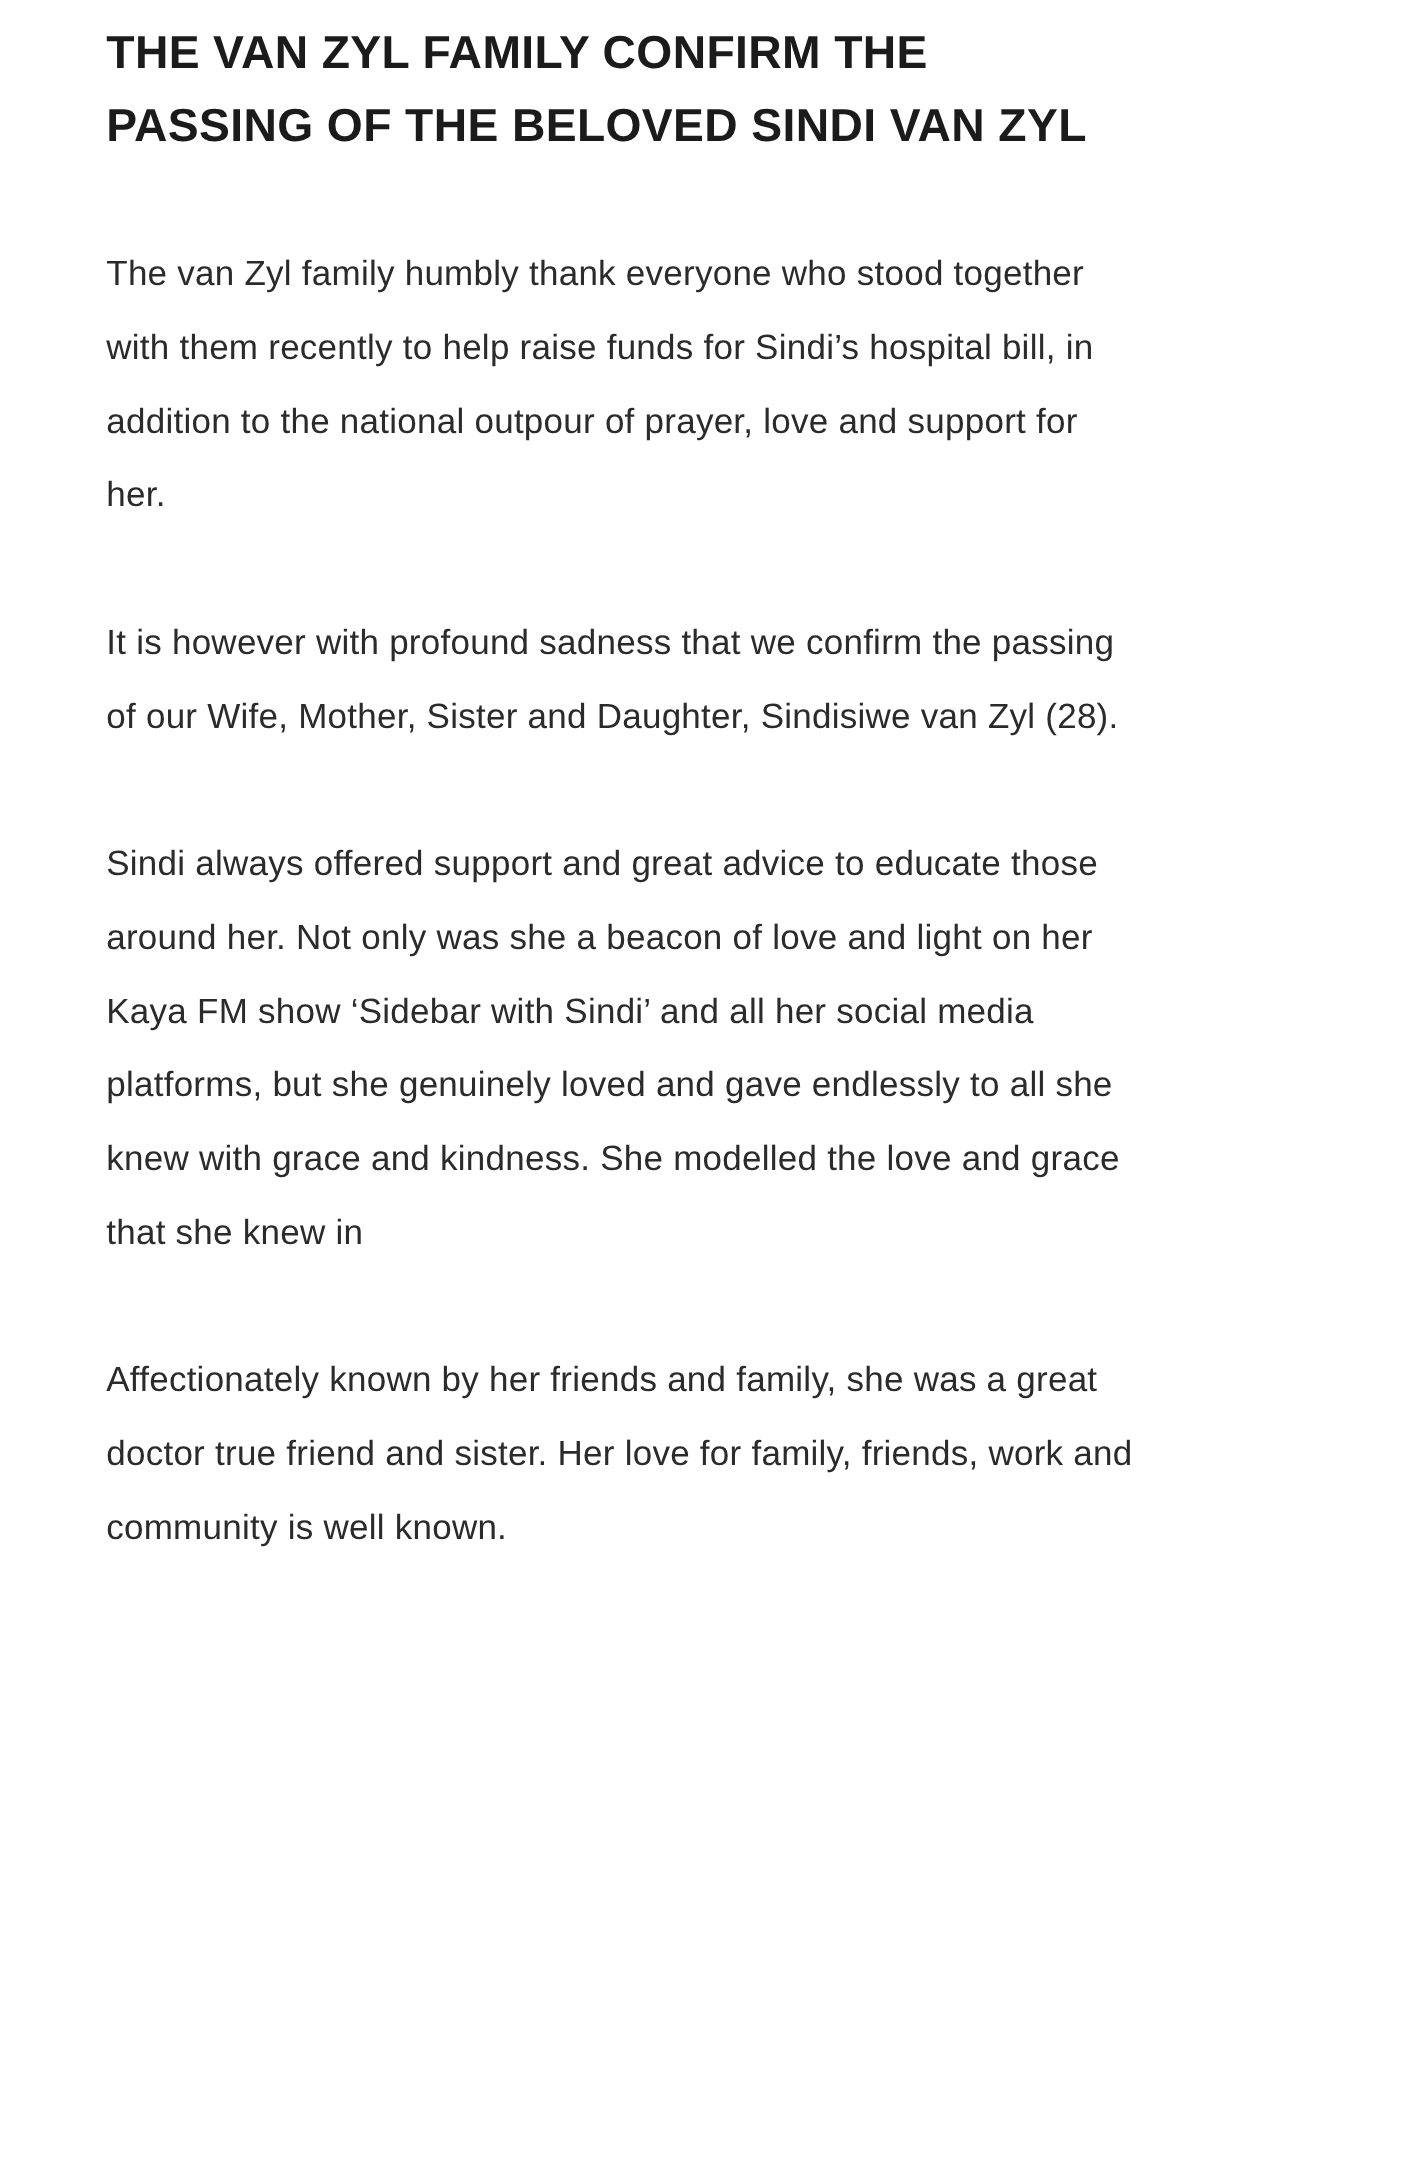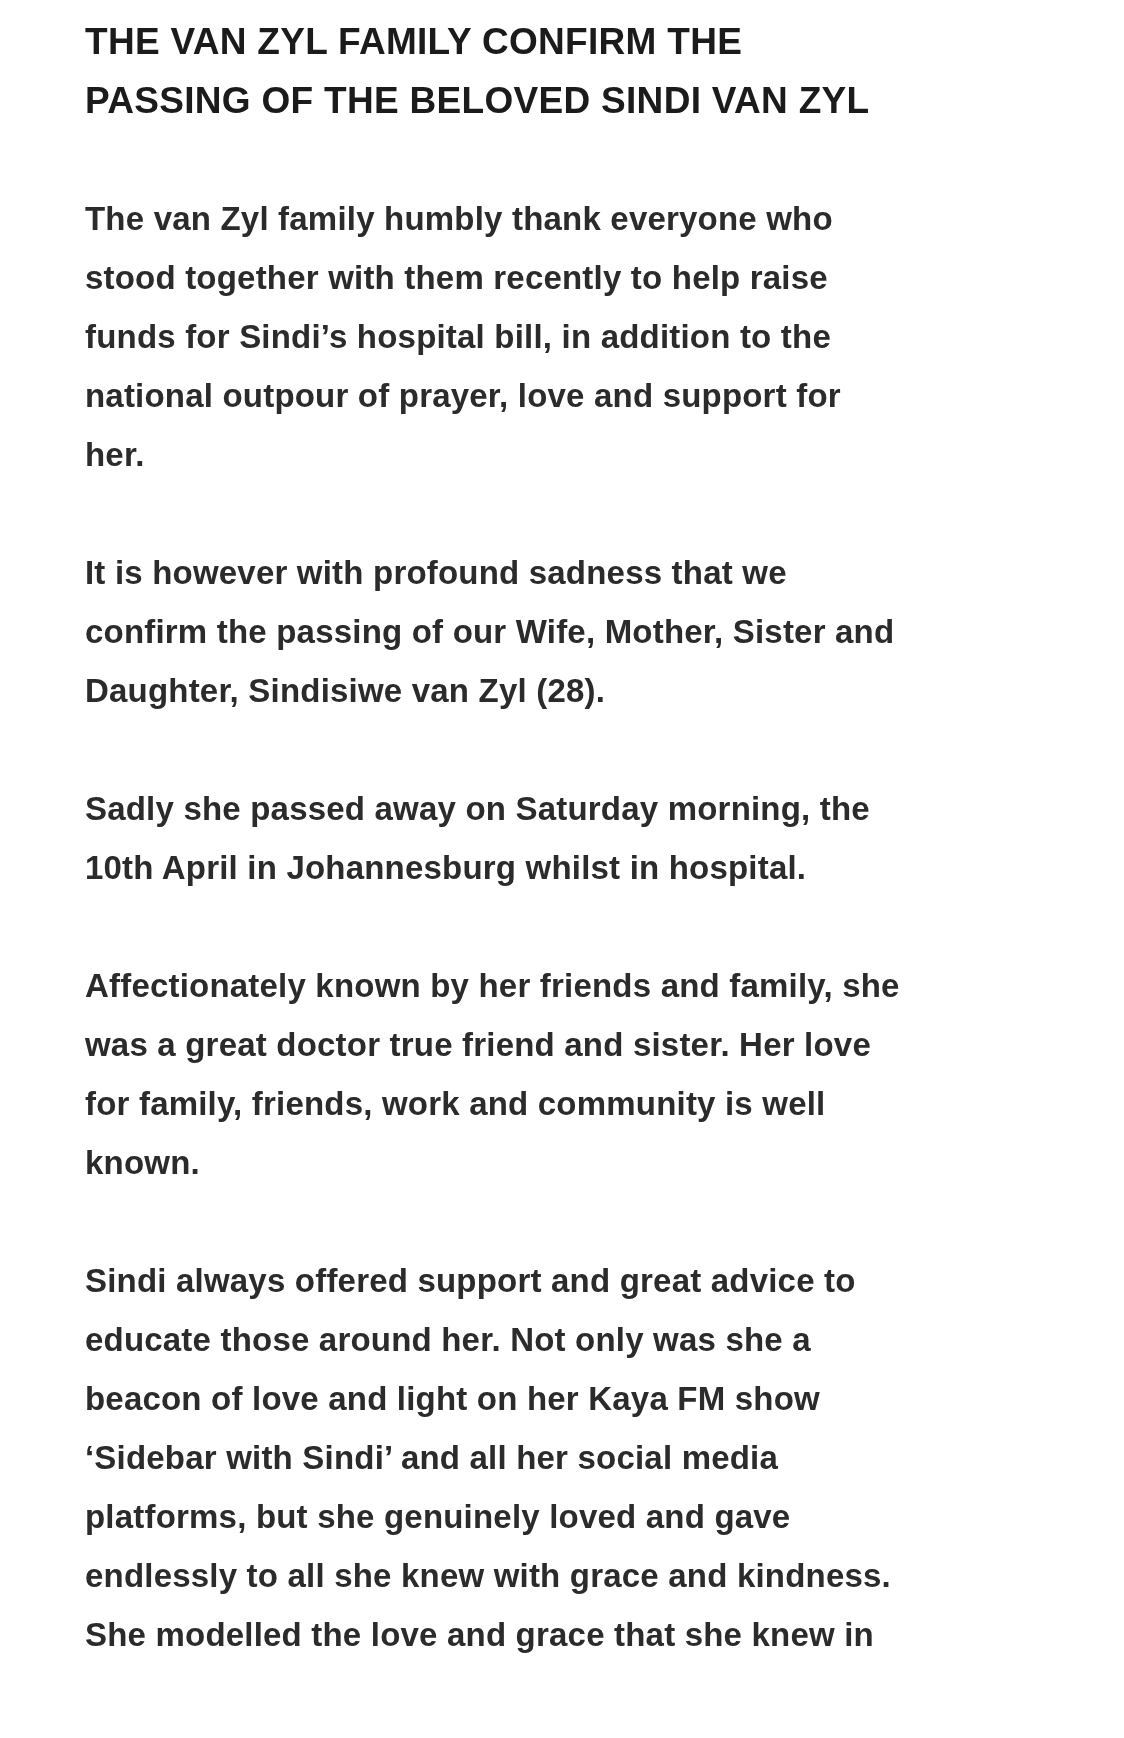--- a/index.html
+++ b/index.html
@@ -22,36 +22,35 @@
     }
     .doc-title {
       font-size: 37px;
       font-weight: 700;
       line-height: 59px;
       margin: 0;
       color: #1b1b1b;
       letter-spacing: 0.3px;
     }
     .doc-paragraph {
-      font-size: 33px;
-      font-weight: 700;
+      font-size: 28px;
+      font-weight: 400;
       line-height: 59px;
       margin: 59px 0 0 0;
       color: #2b2b2b;
       letter-spacing: 0.2px;
     }
   </style>
 </head>
 <body>
 
 <div class="page">
   <h1 class="doc-title">THE VAN ZYL FAMILY CONFIRM THE PASSING OF THE BELOVED SINDI VAN ZYL</h1>
 
   <p class="doc-paragraph">The van Zyl family humbly thank everyone who stood together with them recently to help raise funds for Sindi’s hospital bill, in addition to the national outpour of prayer, love and support for her.</p>
 
   <p class="doc-paragraph">It is however with profound sadness that we confirm the passing of our Wife, Mother, Sister and Daughter, Sindisiwe van Zyl (28).</p>
 
-  <p class="doc-paragraph">Sadly she passed away on Saturday morning, the 10th April in Johannesburg whilst in hospital.</p>
+
+  <p class="doc-paragraph">Sindi always offered support and great advice to educate those around her. Not only was she a beacon of love and light on her Kaya FM show ‘Sidebar with Sindi’ and all her social media platforms, but she genuinely loved and gave endlessly to all she knew with grace and kindness. She modelled the love and grace that she knew in</p>
 
   <p class="doc-paragraph">Affectionately known by her friends and family, she was a great doctor true friend and sister. Her love for family, friends, work and community is well known.</p>
-
-  <p class="doc-paragraph">Sindi always offered support and great advice to educate those around her. Not only was she a beacon of love and light on her Kaya FM show ‘Sidebar with Sindi’ and all her social media platforms, but she genuinely loved and gave endlessly to all she knew with grace and kindness. She modelled the love and grace that she knew in</p>
 </div>
 
 </body></html>

